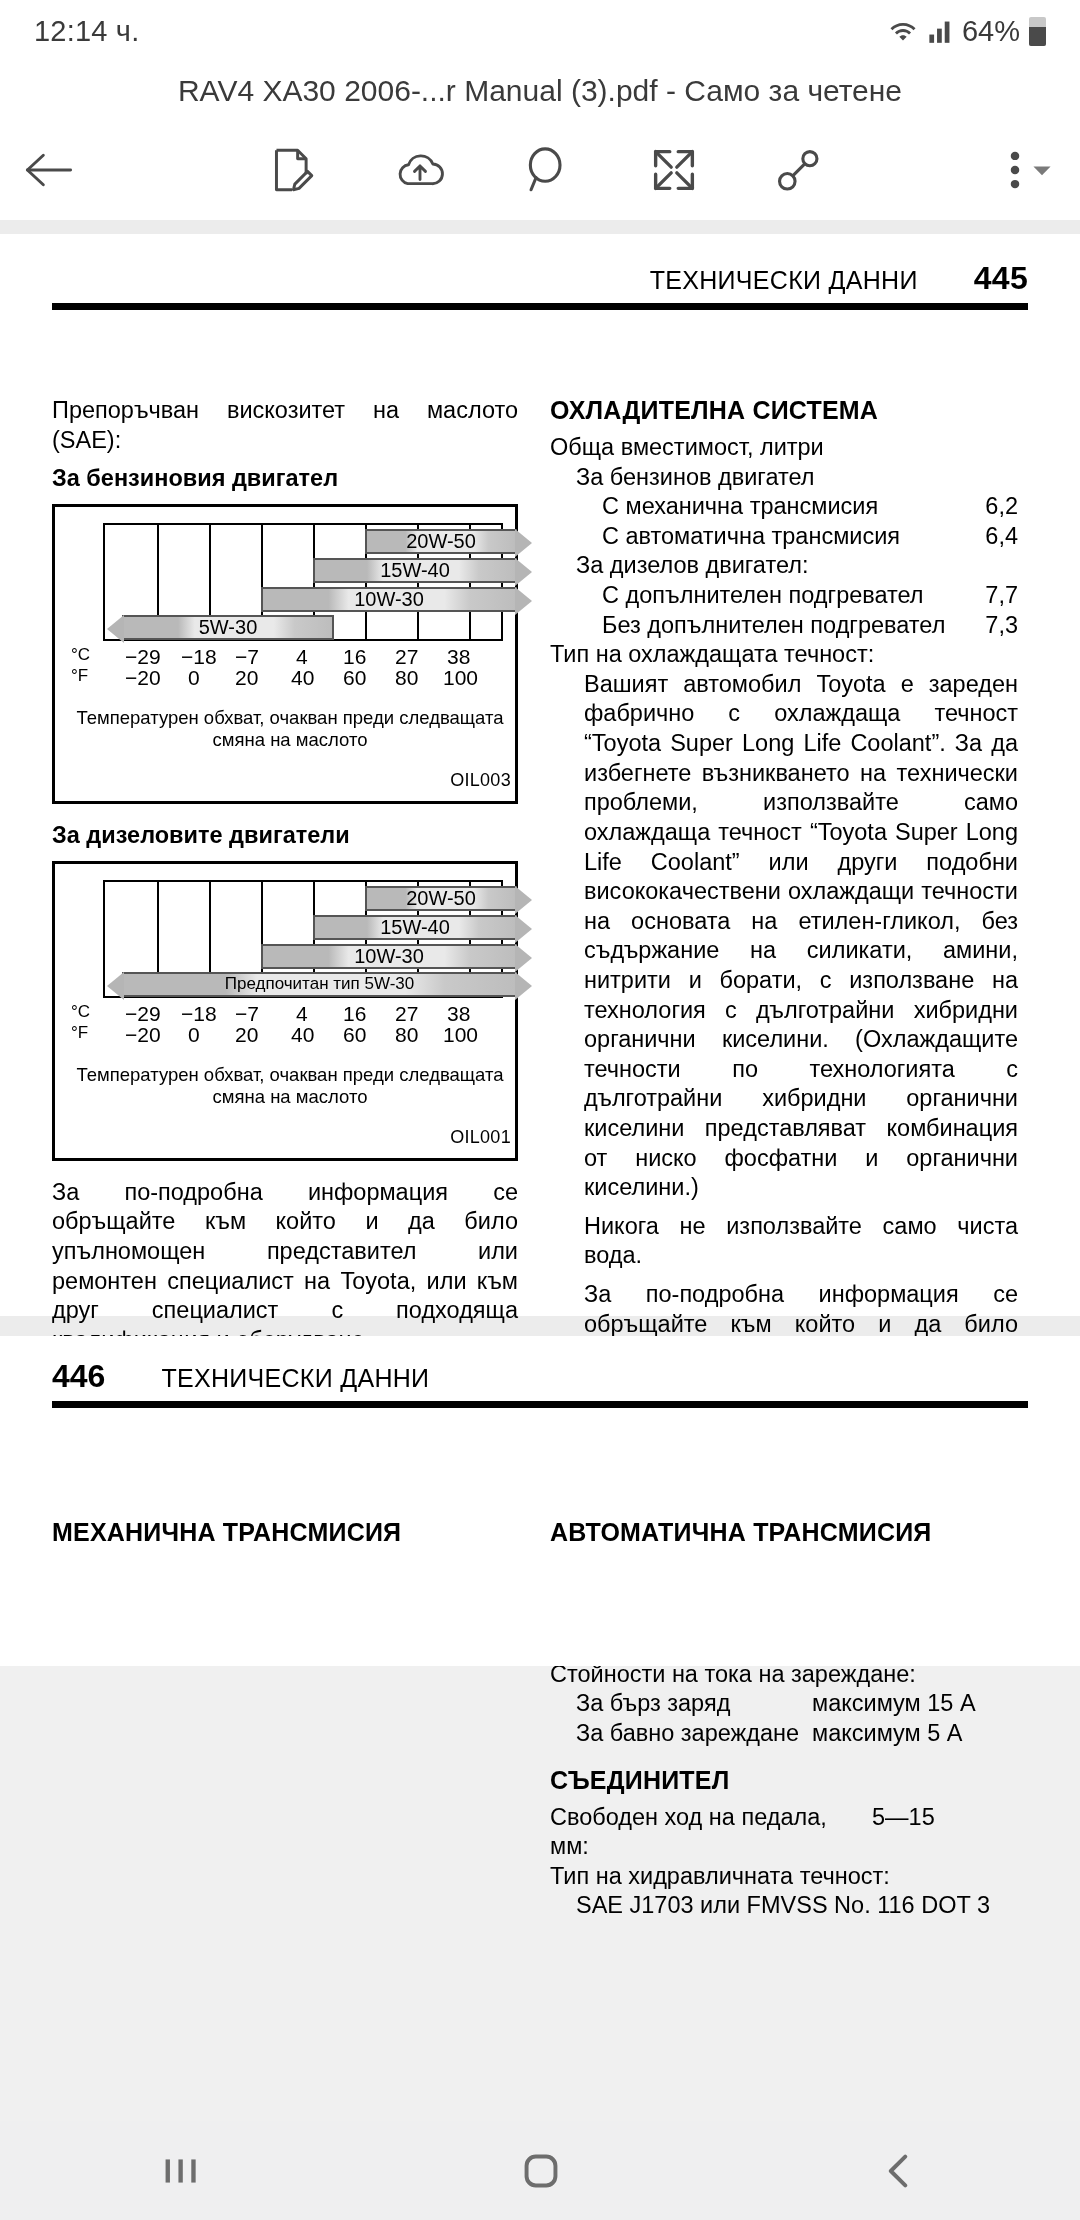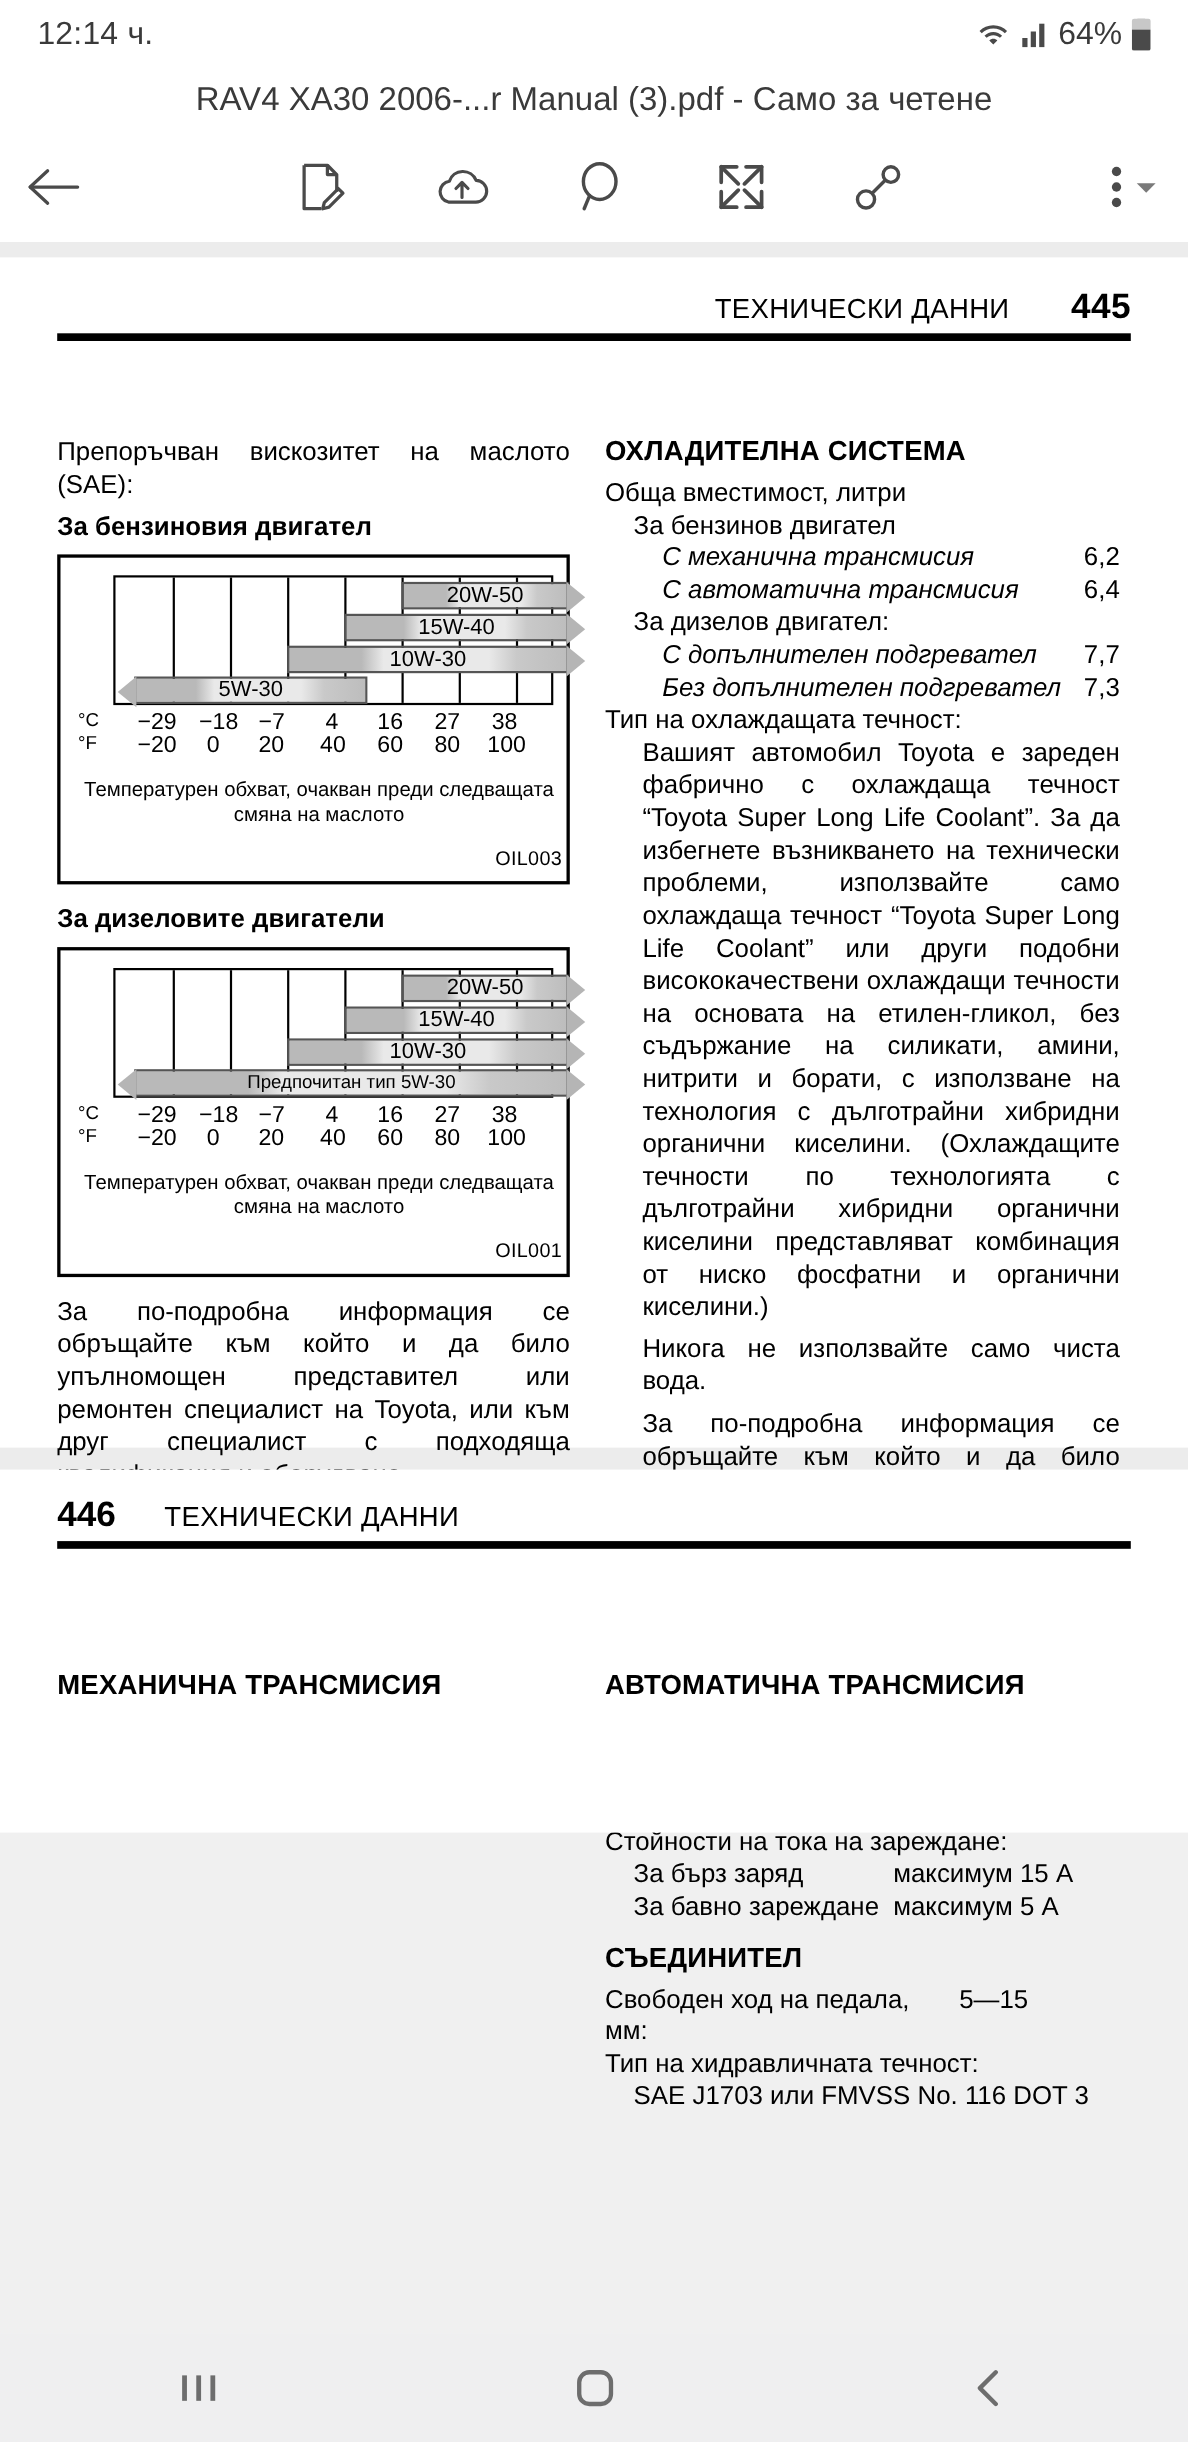--- a/index.html
+++ b/index.html
@@ -69,40 +69,40 @@
 
   
   .runhead {
     display: flex; align-items: baseline; justify-content: flex-end;
     gap: 56px; padding-top: 26px;
   }
   .runhead .sect { font-size: 25px; letter-spacing: .3px; }
   .runhead .pnum { font-size: 32px; font-weight: bold; letter-spacing: .3px; }
   .rule { height: 7px; background: #000; margin-top: 6px; }
 
-  .runhead-b { display: flex; align-items: baseline; gap: 44px; padding-top: 22px; }
+  .runhead-b { display: flex; align-items: baseline; gap: 56px; padding-top: 22px; }
   .runhead-b .pnum { font-size: 32px; font-weight: bold; }
   .runhead-b .sect { font-size: 25px; letter-spacing: .3px; }
 
   
   .cols { display: flex; gap: 32px; padding-top: 86px; }
   .col { width: 466px; }
   .col.right { width: 468px; }
 
   .t { font-size: 23.5px; line-height: 1.26; }
   .t.just { text-align: justify; }
   .bold { font-weight: bold; }
   .h2 { font-size: 25px; font-weight: bold; letter-spacing: .2px; margin-bottom: 8px; }
   .ind1 { padding-left: 26px; }
   .ind2 { padding-left: 52px; }
   .ind3 { padding-left: 34px; }
   .gap6 { height: 9px; }
   .gap12 { height: 17px; }
   .row { display: flex; }
-  .row .lbl { flex: 1 1 auto; font-style: italic; }
+  .row .lbl { flex: 1 1 auto; }
   .row .val { flex: 0 0 auto; white-space: nowrap; }
   .row.rr { justify-content: space-between; }
 
   
   .fig {
     border: 3px solid #000; background: #fff; width: 466px;
     padding: 16px 4px 10px 14px; margin-top: 10px; position: relative;
   }
   .chartbox { position: relative; width: 100%; }
   .grid {

